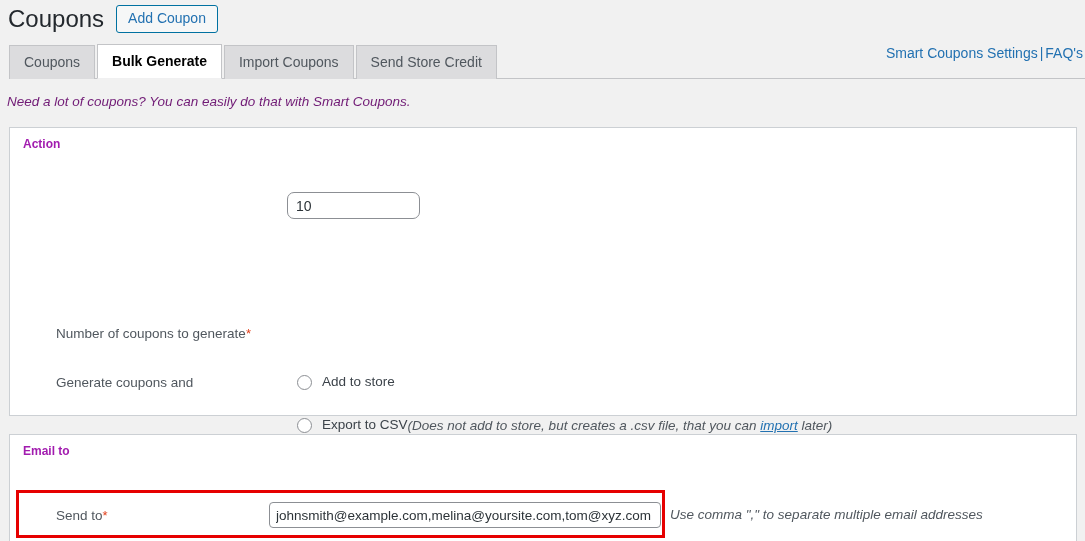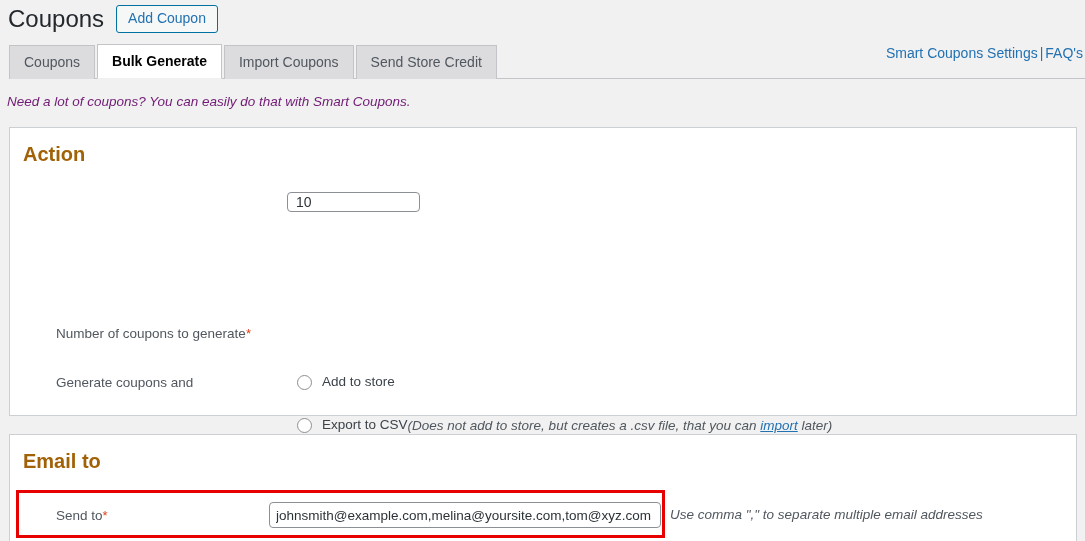--- a/index.html
+++ b/index.html
@@ -81,22 +81,22 @@
     position: absolute;
     left: 9px;
     width: 1068px;
     background: #fff;
     border: 1px solid #ccd0d4;
   }
   #panel-action { top: 127px; height: 289px; }
   #panel-email  { top: 434px; height: 107px; border-bottom: none; }
 
   .panel-title {
-    position: absolute; left: 13px; top: 15px;
-    font-size: 20px; font-weight: bold; color: #a16207;
+    position: absolute; left: 13px; top: 9px;
+    font-size: 12px; font-weight: bold; color: #a21caf;
   }
 
   .field-label {
     position: absolute;
     font-size: 13.5px;
     color: #50575e;
     margin-left: 26px;
   }
   .req { color: #e2401c; font-size: 13px; }
 
@@ -104,21 +104,21 @@
     position: absolute;
     border: 1px solid #8c8f94;
     border-radius: 4px;
     background: #fff;
     font-size: 14px;
     color: #2c3338;
     padding: 0 8px;
     font-family: "Liberation Sans", sans-serif;
     outline: none;
   }
-  #num-input { left: 287px; top: 192px; width: 133px; height: 20px; }
+  #num-input { left: 287px; top: 192px; width: 133px; height: 27px; border-radius: 7px; }
   #sendto-input {
     left: 262px; top: 502px; width: 392px; height: 26px;
     font-size: 13.5px; padding: 0 6px; margin-left: 7px;
   }
 
   
   .radio-row { position: absolute; display: flex; align-items: center; }
   .radio {
     width: 15px; height: 15px; border-radius: 50%;
     border: 1px solid #8c8f94; background: #fff;

